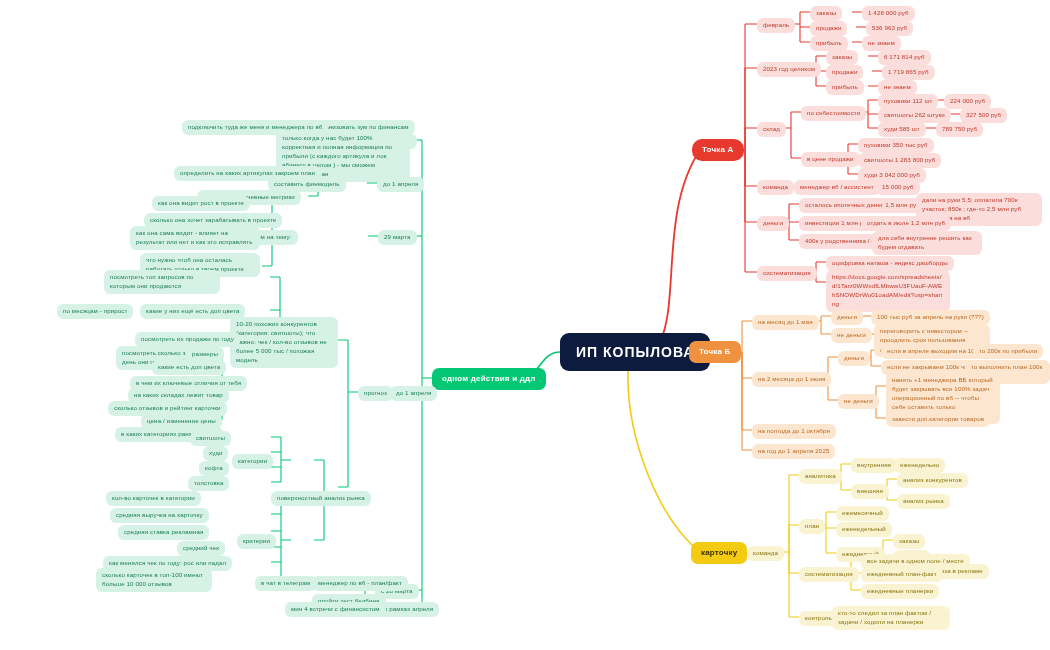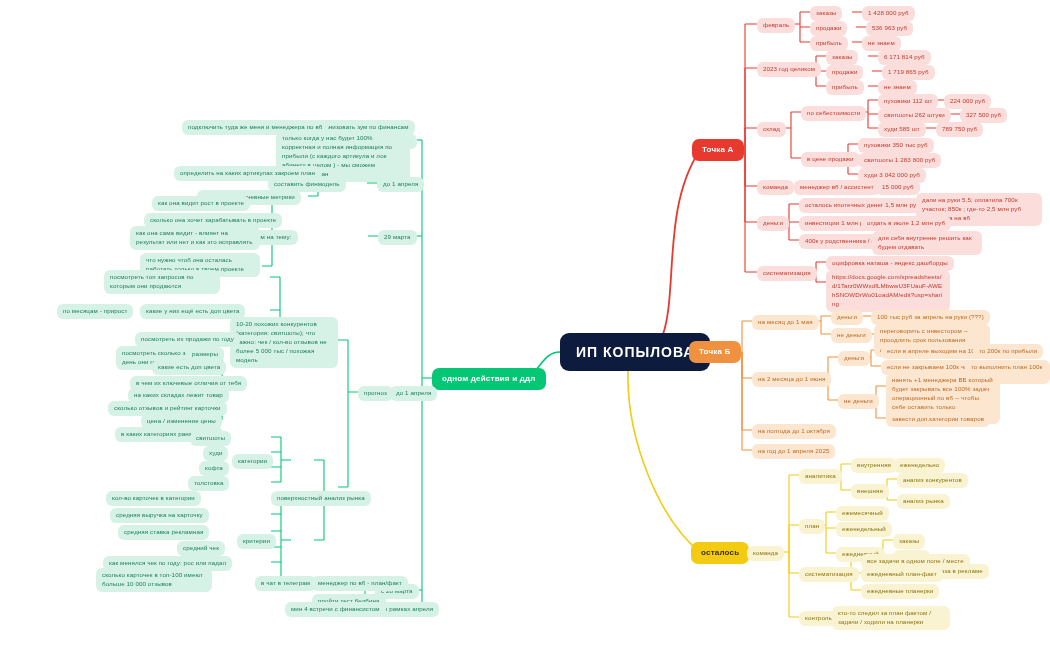--- a/index.html
+++ b/index.html
@@ -10,21 +10,21 @@
   .node{position:absolute;box-sizing:border-box;border-radius:6px;
         padding:3px 6px;font-size:6.2px;line-height:1.45;letter-spacing:.1px;
         white-space:pre-wrap;}
   
   .root{background:#0d1b3e;color:#ffffff;border-radius:9px;
         font-size:14px;font-weight:700;letter-spacing:1px;
         padding:9px 16px;text-align:center;}
   
   .hub{font-weight:700;color:#ffffff;border-radius:7px;padding:5px 10px;
        font-size:8px;text-align:center;letter-spacing:.2px;}
-  .hub-red{background:#e8392f;}
+  .hub-red{background:#e8392f;border-radius:10px;}
   .hub-orange{background:#f0913f;}
   .hub-yellow{background:#f2cb12;color:#3d3100;}
   .hub-green{background:#03c775;color:#ffffff;}
   
   .n-red{background:#fbdedb;color:#c0392b;}
   .n-orange{background:#fce6d0;color:#b96a22;}
   .n-yellow{background:#faf3d2;color:#8a7410;}
   .n-green{background:#d6f2e6;color:#1b7d5c;}
   .wrap{white-space:normal;}
 </style>
@@ -206,21 +206,21 @@
 <div class="node n-orange" style="left:973px;top:344px;">то 200к по прибыли</div>
 <div class="node n-orange" style="left:881px;top:360px;">если не закрываем 100к чистыми</div>
 <div class="node n-orange" style="left:965px;top:360px;">то выполнить план 100к чистыми</div>
 <div class="node n-orange" style="left:838px;top:394px;">не деньги</div>
 <div class="node n-orange wrap" style="left:886px;top:373px;width:114px;">нанять +1 менеджера ВБ который будет закрывать все 100% задач операционный по вб -- чтобы себе оставить только стратегические задачи</div>
 <div class="node n-orange" style="left:886px;top:412px;">завести доп.категории товаров</div>
 
 <div class="node n-orange" style="left:752px;top:424px;">на полгода до 1 октября</div>
 <div class="node n-orange" style="left:752px;top:444px;">на год до 1 апреля 2025</div>
 
-<div class="node hub hub-yellow" style="left:691px;top:542px;">осталось</div>
+<div class="node hub hub-yellow" style="left:691px;top:542px;">карточку</div>
 <div class="node n-yellow" style="left:747px;top:546px;">команда</div>
 
 <div class="node n-yellow" style="left:799px;top:469px;">аналитика</div>
 <div class="node n-yellow" style="left:851px;top:458px;">внутренняя</div>
 <div class="node n-yellow" style="left:894px;top:458px;">еженедельно</div>
 <div class="node n-yellow" style="left:851px;top:484px;">внешняя</div>
 <div class="node n-yellow" style="left:897px;top:473px;">анализ конкурентов</div>
 <div class="node n-yellow" style="left:897px;top:494px;">анализ рынка</div>
 
 <div class="node n-yellow" style="left:799px;top:519px;">план</div>

